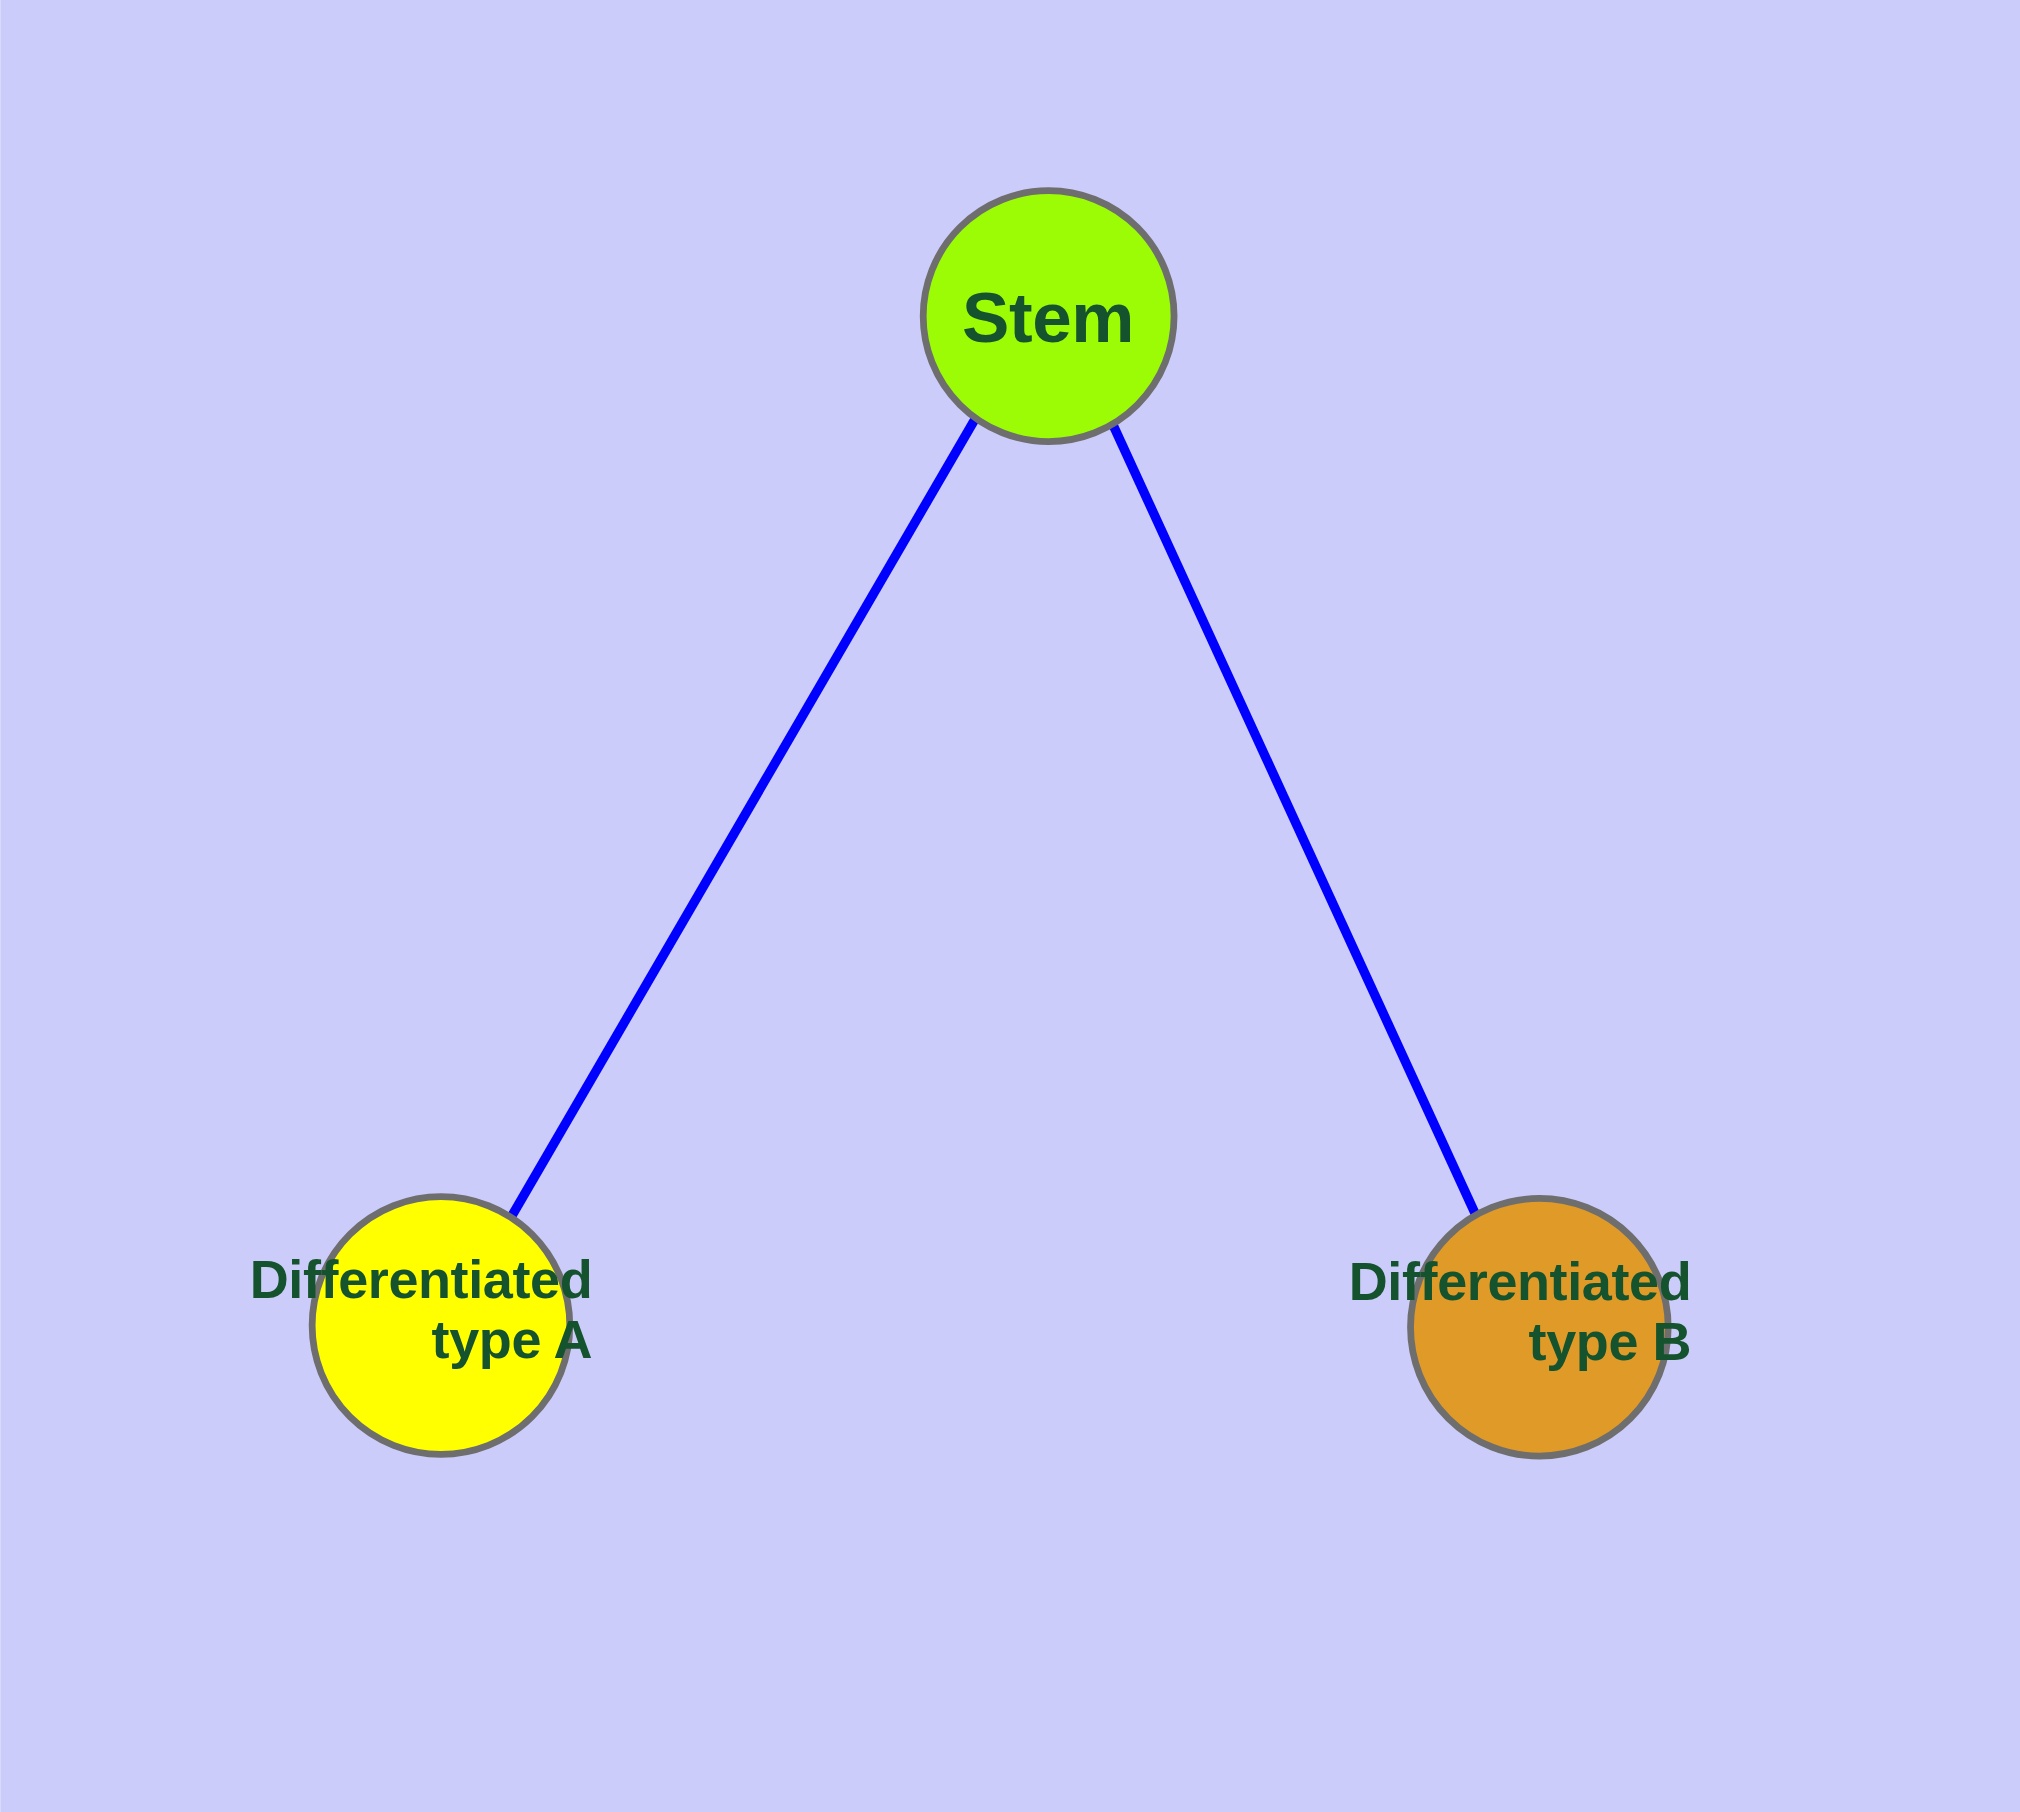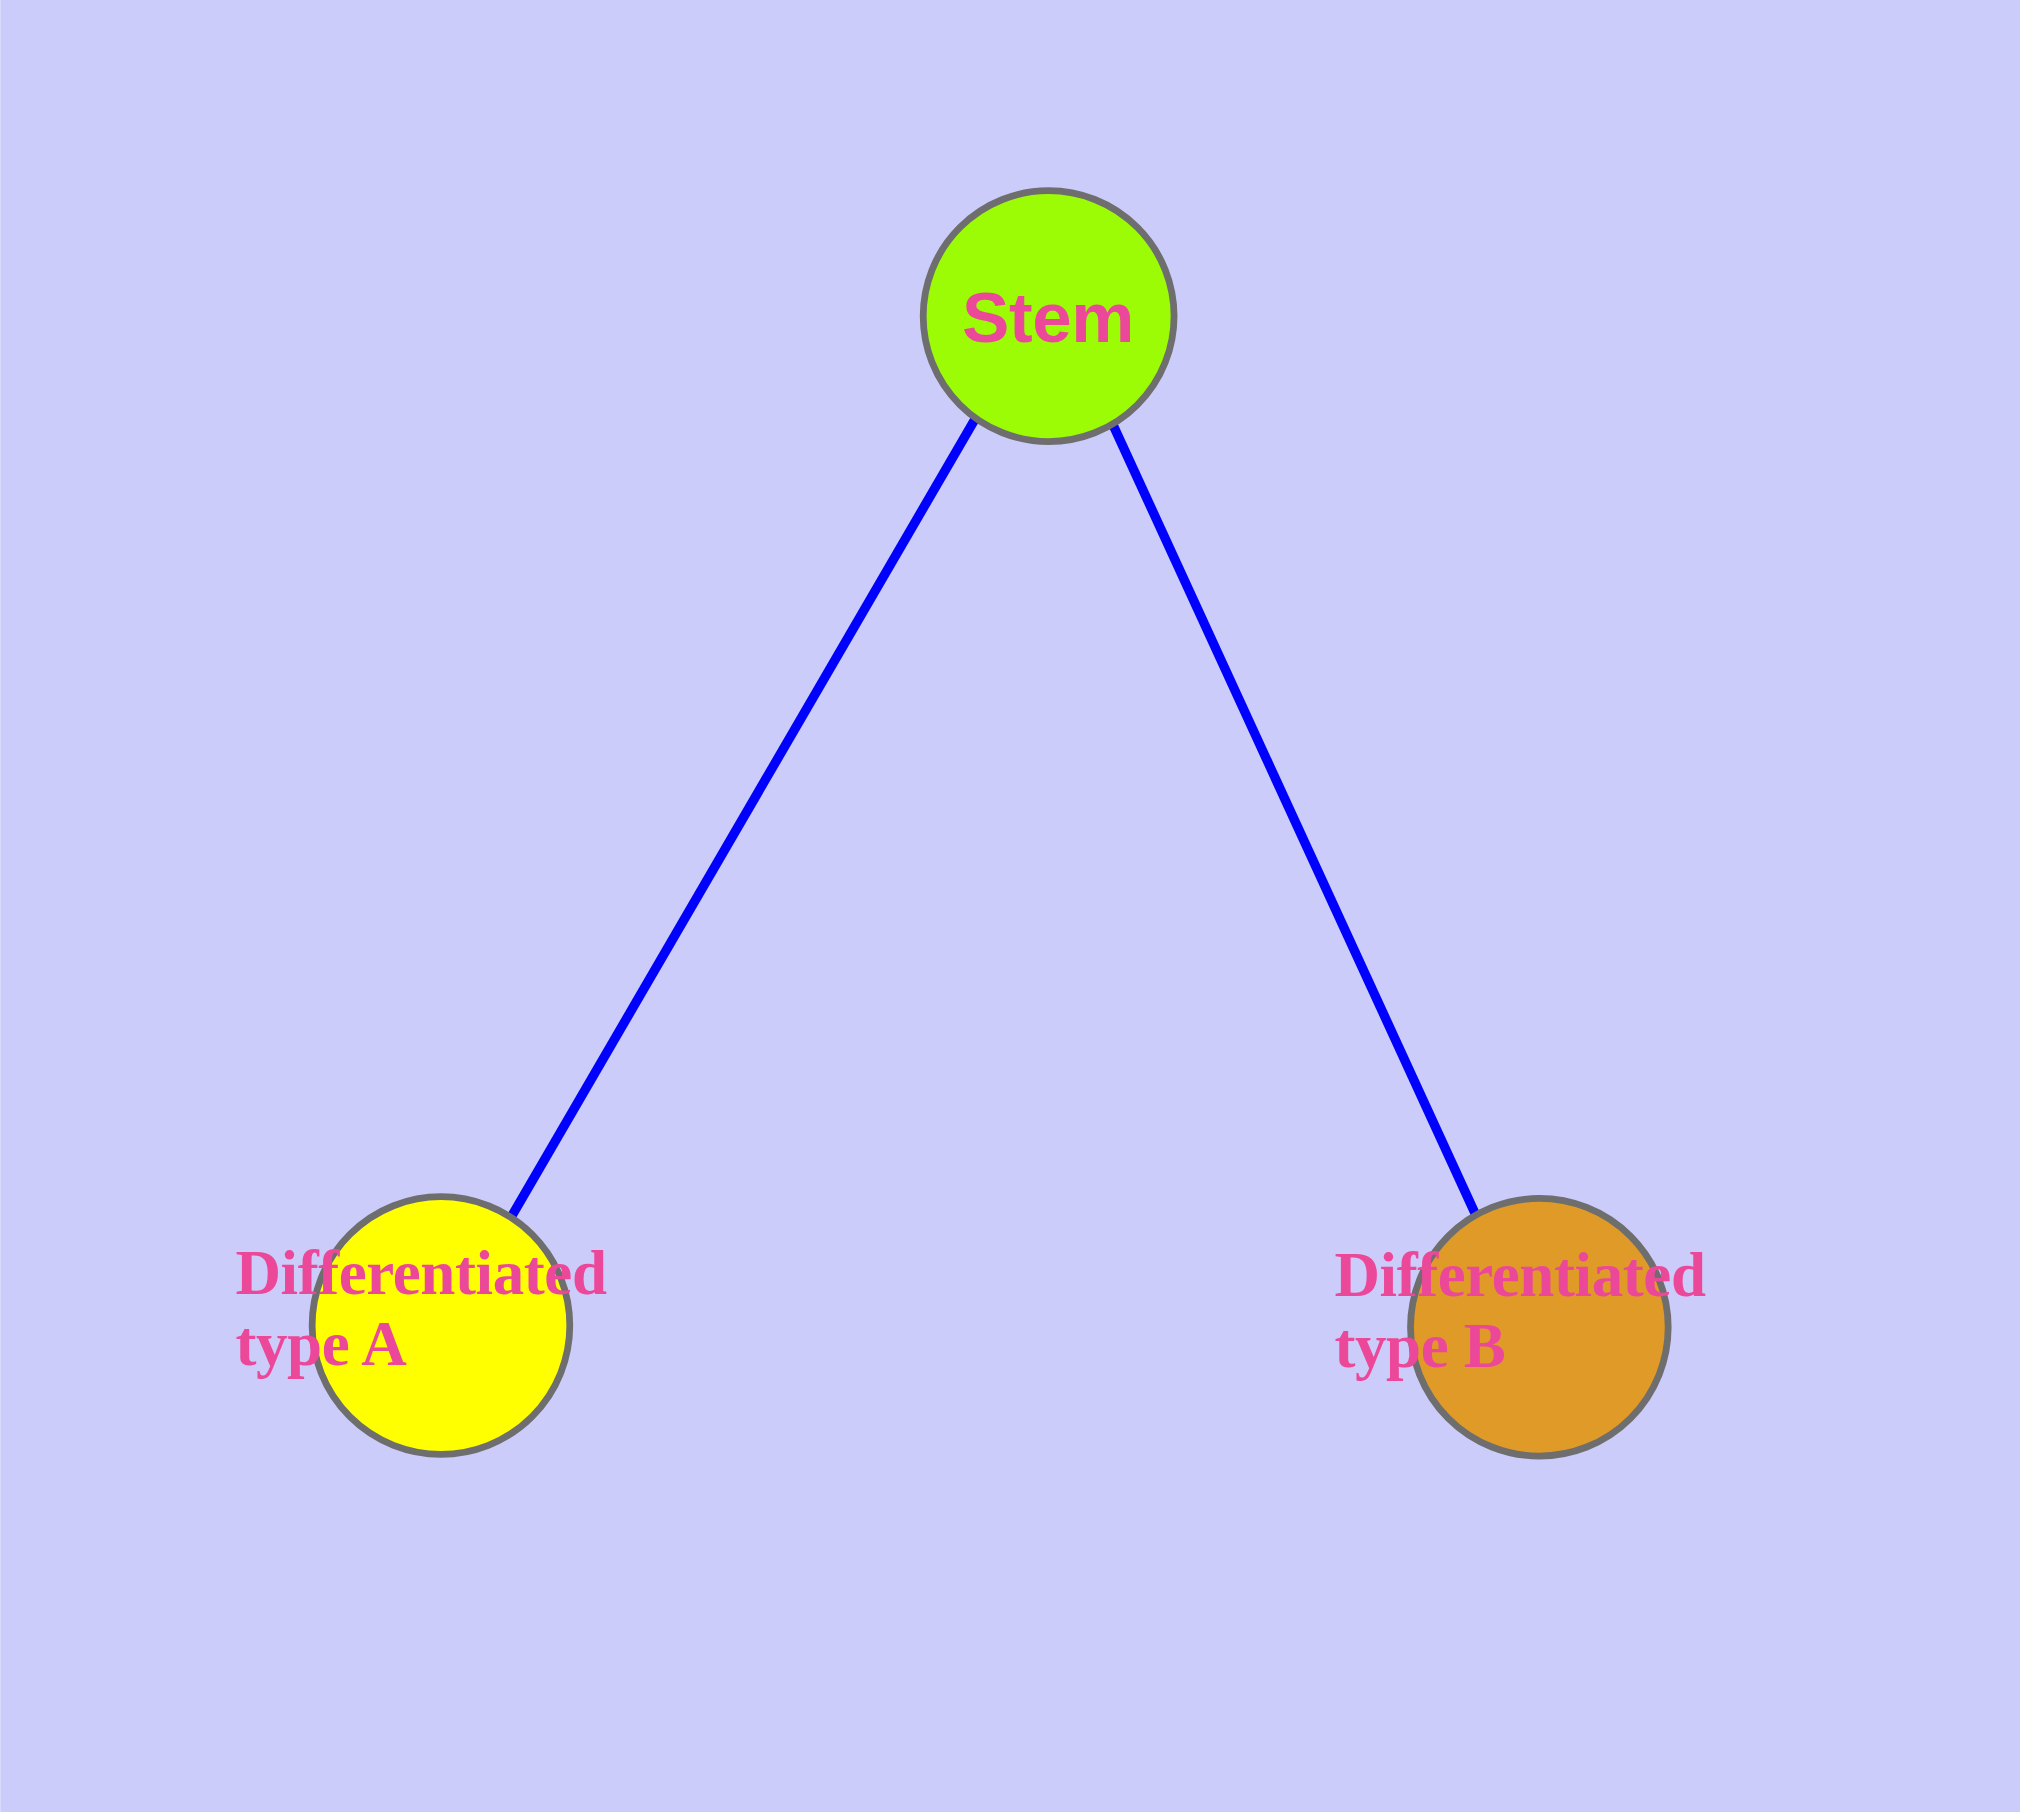--- a/index.html
+++ b/index.html
@@ -21,35 +21,34 @@
   #graph-svg {
     position: absolute;
     top: 0;
     left: 0;
     width: 2021px;
     height: 1812px;
     display: block;
   }
   .node-label {
     position: absolute;
-    text-align: left;
+    text-align: right;
     font-weight: bold;
-    color: #ec4899;
+    color: #14532d;
     white-space: pre;
     line-height: 1.12;
     letter-spacing: -0.4px;
     pointer-events: none;
     transform: translate(-50%, -50%);
   }
   #label-stem {
     font-size: 71px;
   }
   #label-diff-a, #label-diff-b {
-    font-size: 63px;
-    font-family: Liberation Serif, serif;
+    font-size: 54px;
   }
 </style>
 </head>
 <body>
 
 <div id="graph-canvas">
 
   <svg id="graph-svg" viewBox="0 0 2384 2138">
 
     <rect id="bg-rect" x="0" y="0" width="2384" height="2138" fill="#ccccfa"></rect>

